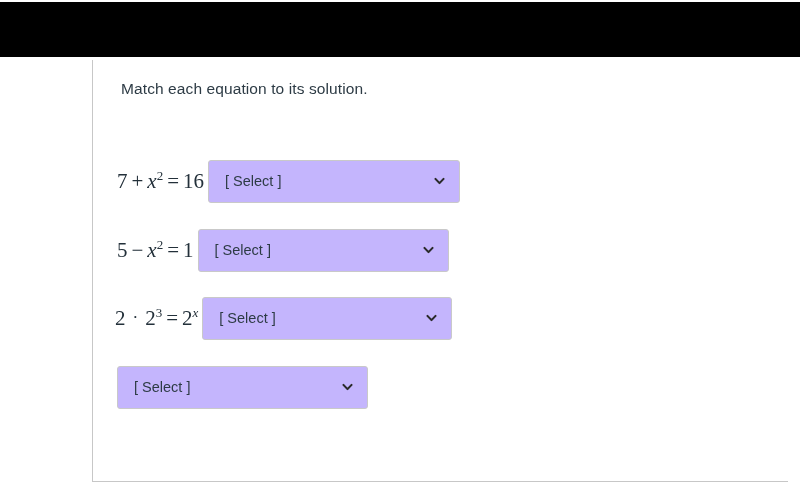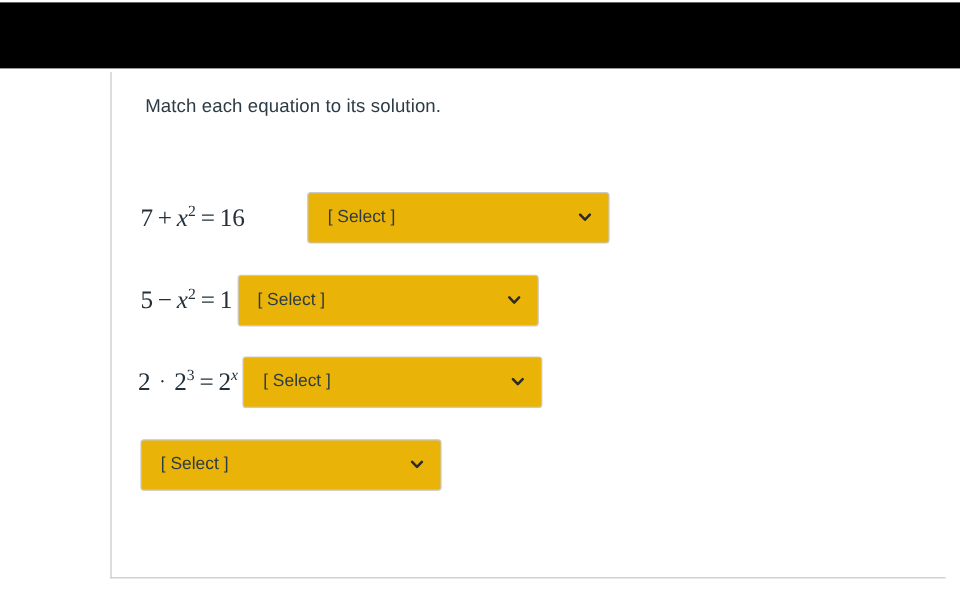--- a/index.html
+++ b/index.html
@@ -105,21 +105,21 @@
   .frac .den {
     display: block;
     border-top: 1.2px solid #23303a;
     padding: 1px 2px 0 2px;
   }
 
   
   .select-box {
     position: relative;
     height: 43px;
-    background: #eab308;
+    background: #c4b5fd;
     border: 1px solid #c9c9c9;
     border-radius: 3px;
     box-sizing: border-box;
     display: flex;
     align-items: center;
     cursor: pointer;
   }
   .select-label {
     font-size: 14.5px;
     color: #2d3b45;
@@ -140,21 +140,21 @@
 <body>
 
 <div class="top-bar"></div>
 
 <div class="content-panel">
 
   <div class="prompt">Match each equation to its solution.</div>
 
   <div class="rows">
 
-    <div class="match-row" style="left:24px; top:99px;gap:48px;">
+    <div class="match-row" style="left:24px; top:99px;">
       <span class="equation"><span>7</span><span class="op">+</span><span class="var">x</span><sup>2</sup><span class="op">=</span><span>16</span></span>
       <div class="select-box" style="width:252px;">
         <span class="select-label">[ Select ]</span>
         <svg class="chevron" viewBox="0 0 16 16">
           <path d="M3 5.4 L8 10.6 L13 5.4" stroke="#2b2b2b" stroke-width="2.6" fill="none" stroke-linecap="round" stroke-linejoin="round"></path>
         </svg>
       </div>
     </div>
 
     <div class="match-row" style="left:24px; top:168px;text-align:center;">

